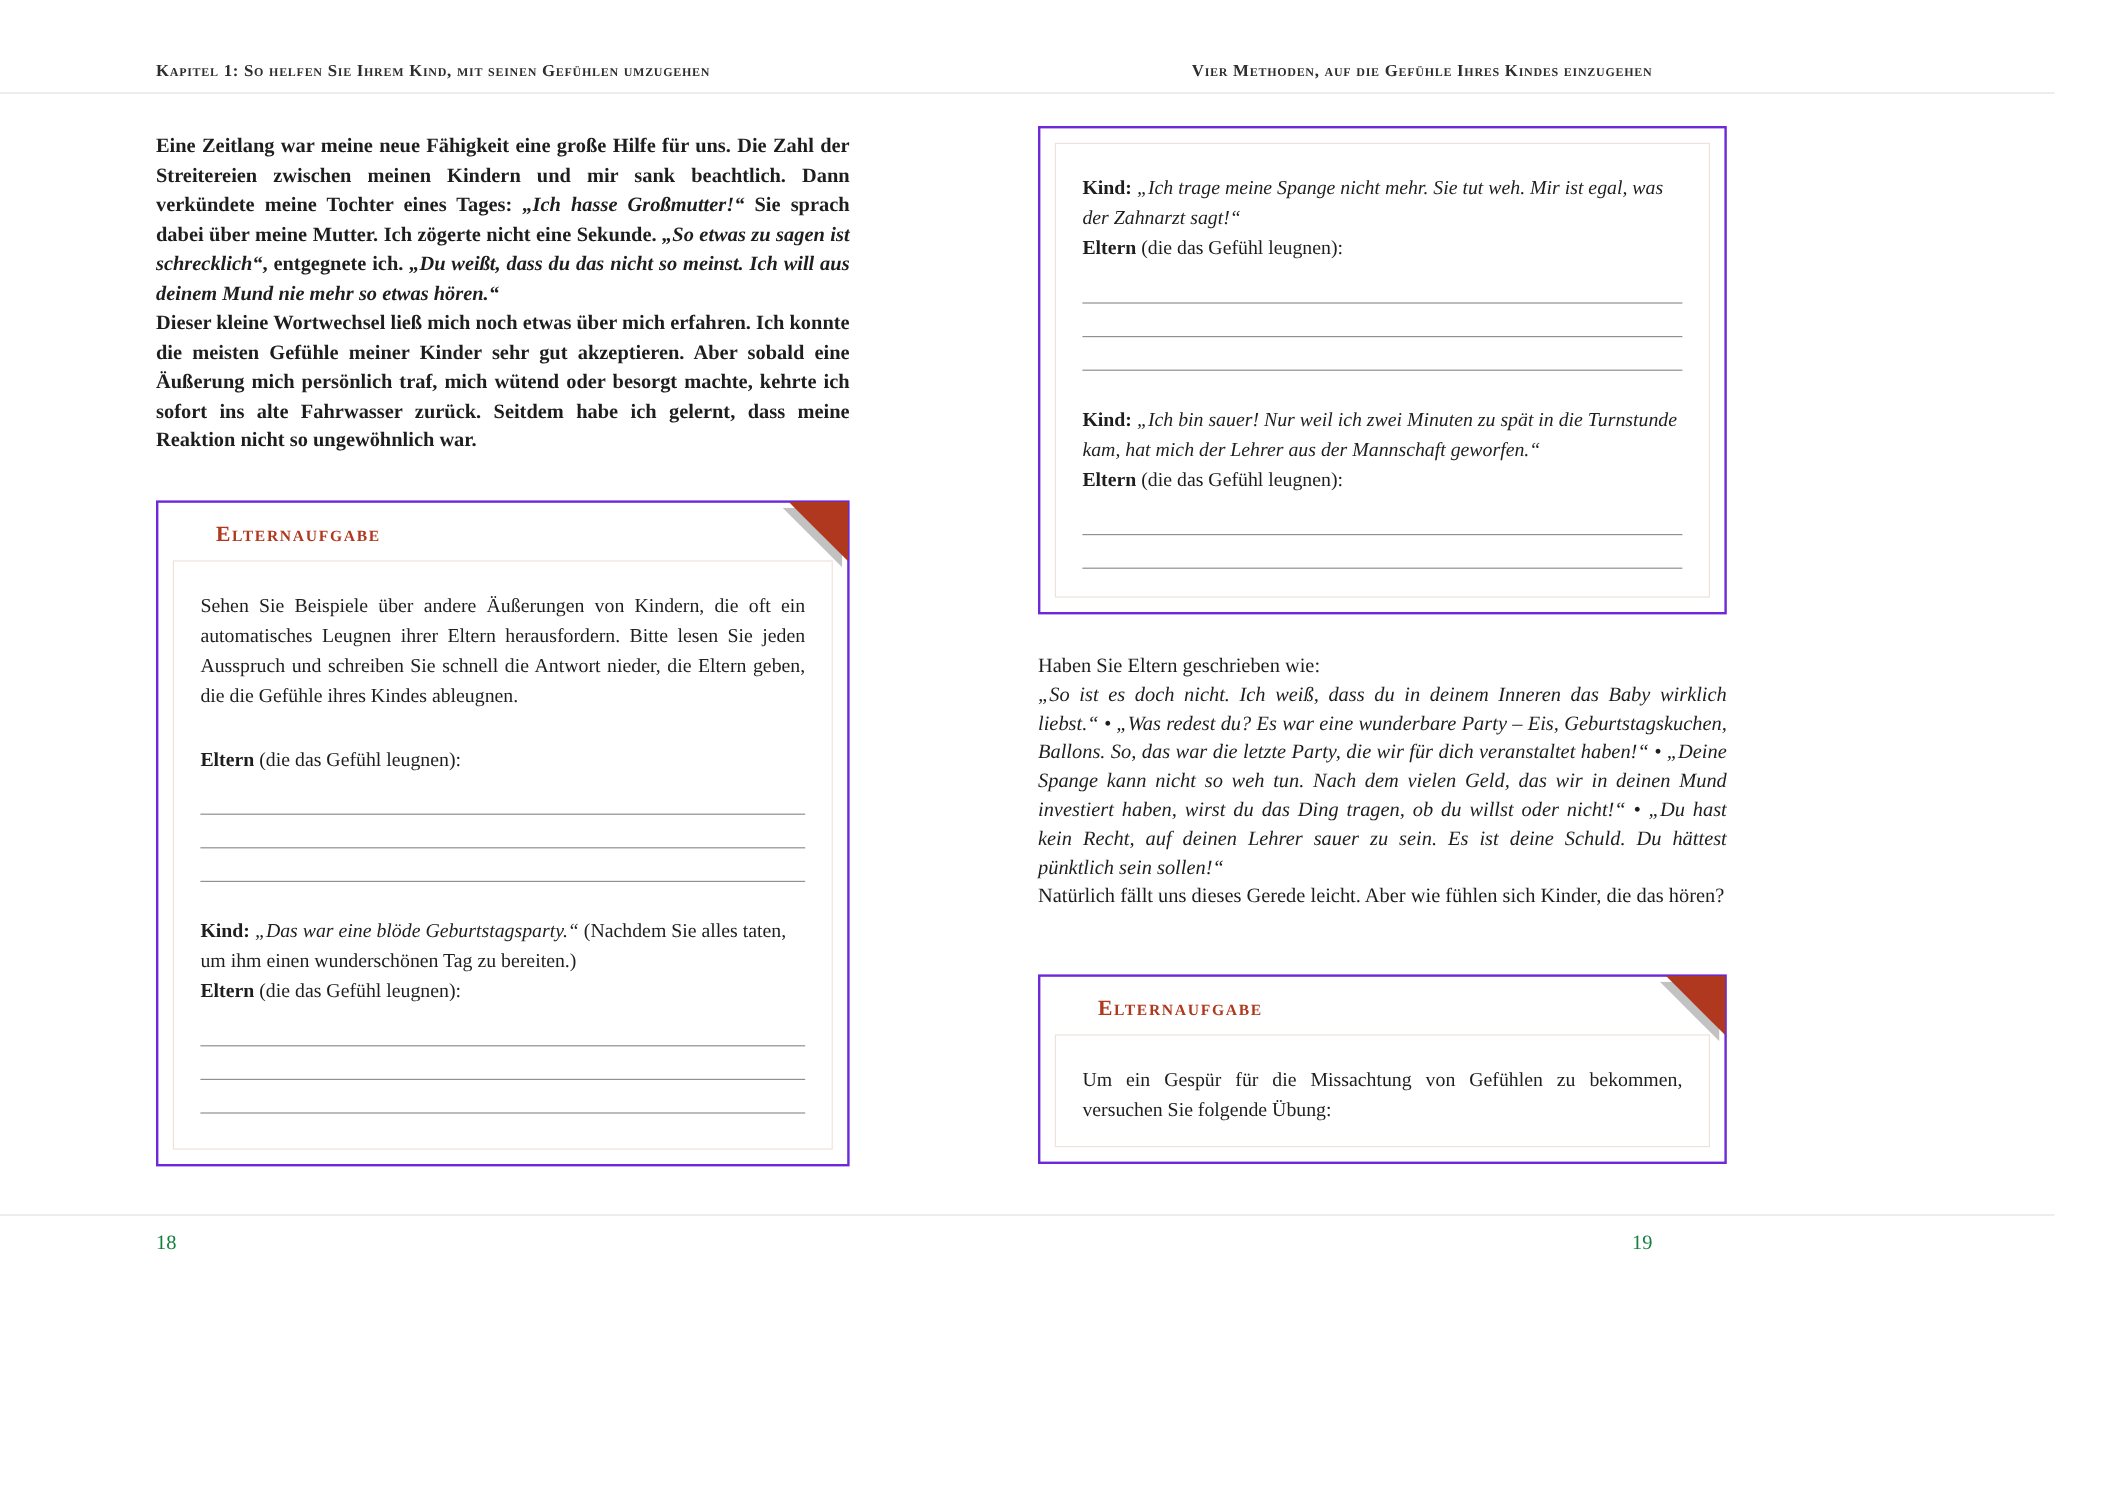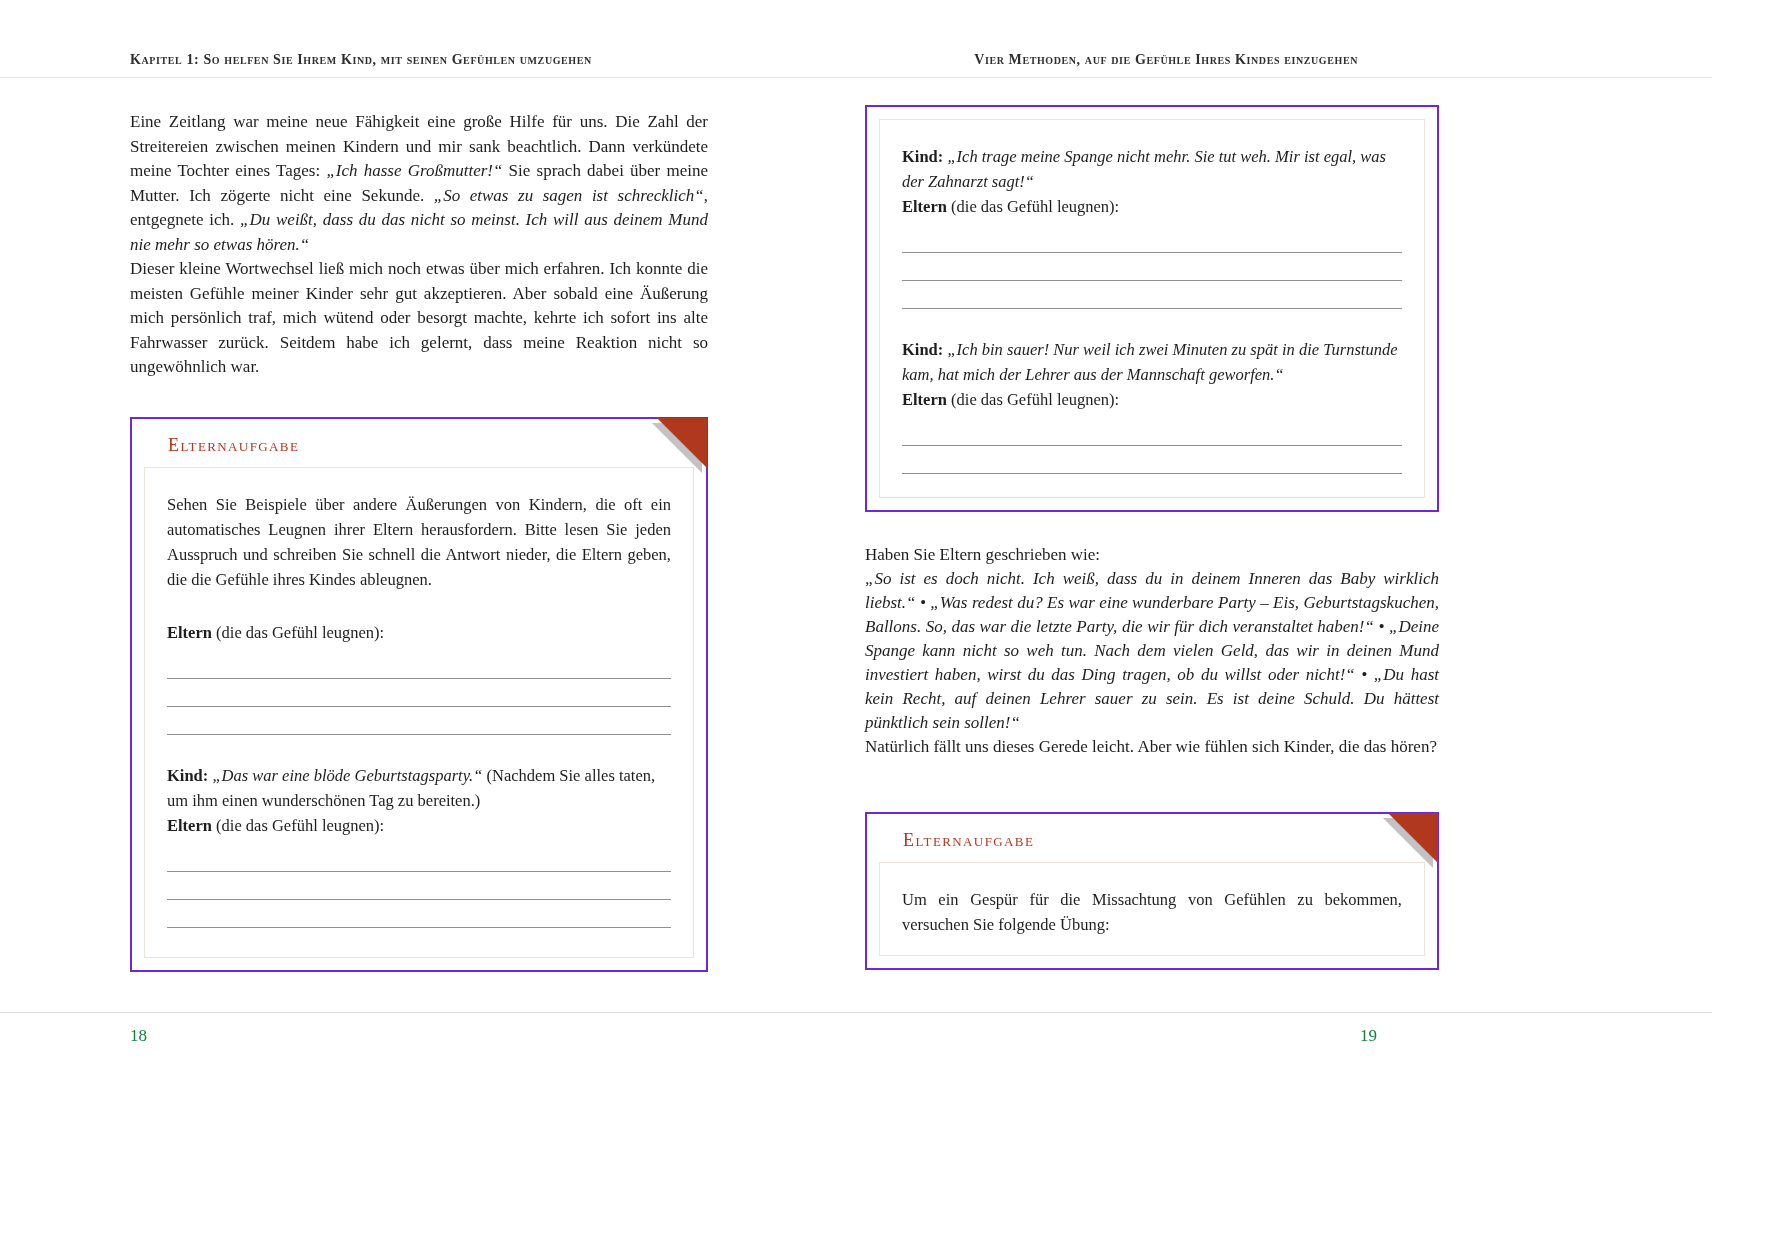--- a/index.html
+++ b/index.html
@@ -4,42 +4,42 @@
 <style>
   * { margin:0; padding:0; box-sizing:border-box; }
   html,body { background:#ffffff; }
   body { font-family:"Liberation Serif","DejaVu Serif",serif; color:#1e1e1e; }
   .spread { position:relative; width:1712px; height:1258px; background:#fff; overflow:hidden; }
 
   
   .running-head { position:absolute; top:52px; font-size:14px; font-weight:bold;
                   font-variant-caps:small-caps; letter-spacing:.6px; color:#2e2e2e; white-space:nowrap; }
   .running-head.rh-left { left:130px; }
-  .running-head.rh-right { right:354px;text-align:center; }
+  .running-head.rh-right { right:335px;text-align:center; }
   .rule { position:absolute; left:0; width:1772px; border-top:1px solid #e2e2e2; }
   .rule.top { top:77px; }
   .rule.bottom { top:1012px; }
 
   
   .pagenum { position:absolute; top:1026px; font-size:17px; color:#15803d; }
   .pagenum.pn-left { left:130px; }
   .pagenum.pn-right { right:335px; }
 
   
   .col-left-text { position:absolute; left:130px; top:110px; width:578px;
-                   font-size:17px; line-height:24.5px; text-align:justify; }
+                   font-size:17px; line-height:24.5px; text-align:justify;font-weight:bold; }
   .col-right-text { position:absolute; left:865px; top:543px; width:574px;
                     font-size:17px; line-height:24px; }
   .col-right-text .quotes { text-align:justify; font-style:italic; }
   .it { font-style:italic; }
 
   
   .task-box { position:absolute; background:#fff; border:2px solid #6d28d9; }
-  .task-box .box-title { position:absolute; top:16px; left:36px; color:var(--accent,#b0381e);
-                         font-variant-caps:small-caps; font-weight:400; font-size:18px; letter-spacing:1.4px; }
+  .task-box .box-title { position:absolute; top:16px; left:48px; color:var(--accent,#b0381e);
+                         font-variant-caps:small-caps; font-weight:700; font-size:18px; letter-spacing:1.4px; }
   .task-box .box-inner { position:absolute; left:12px; right:12px; bottom:12px;
                          border:1px solid #efe2dc; padding:24px 22px 0 22px;
                          font-size:16.5px; line-height:25px; overflow:hidden; }
   .task-box.with-title .box-inner { top:48px; }
   .task-box.no-title .box-inner { top:12px; }
   .box-intro { text-align:justify; }
   .box-justify { text-align:justify; }
 
   .qa-item { margin-top:28px; }
   .qa-item.first { margin-top:0; }

